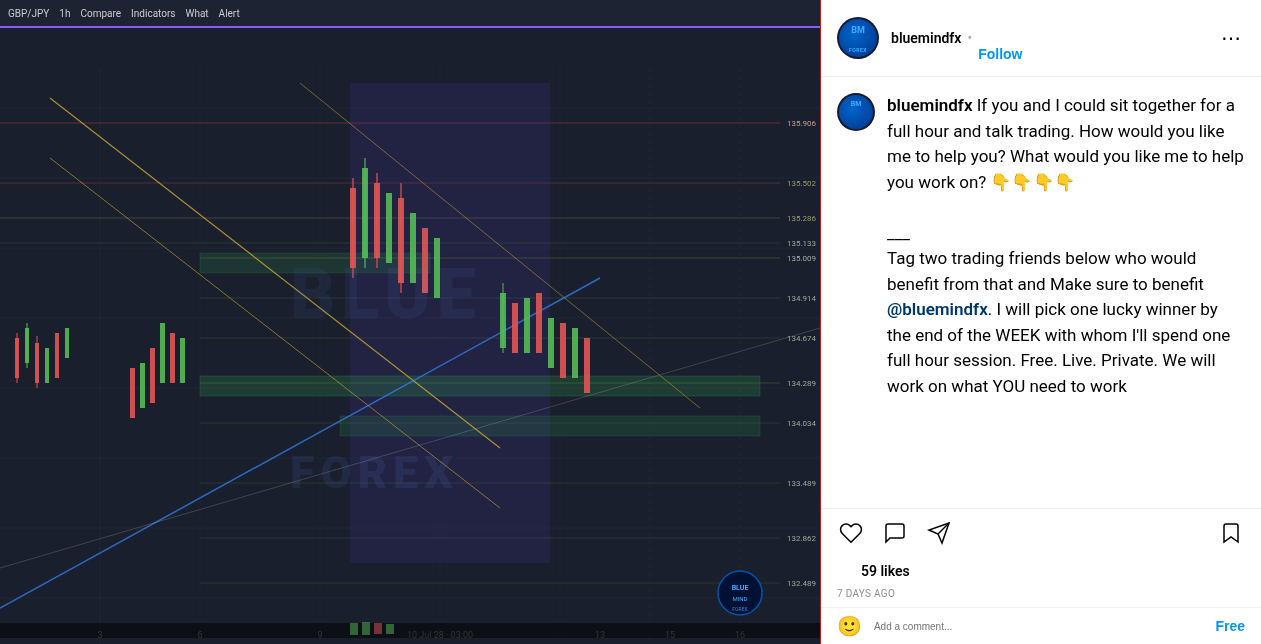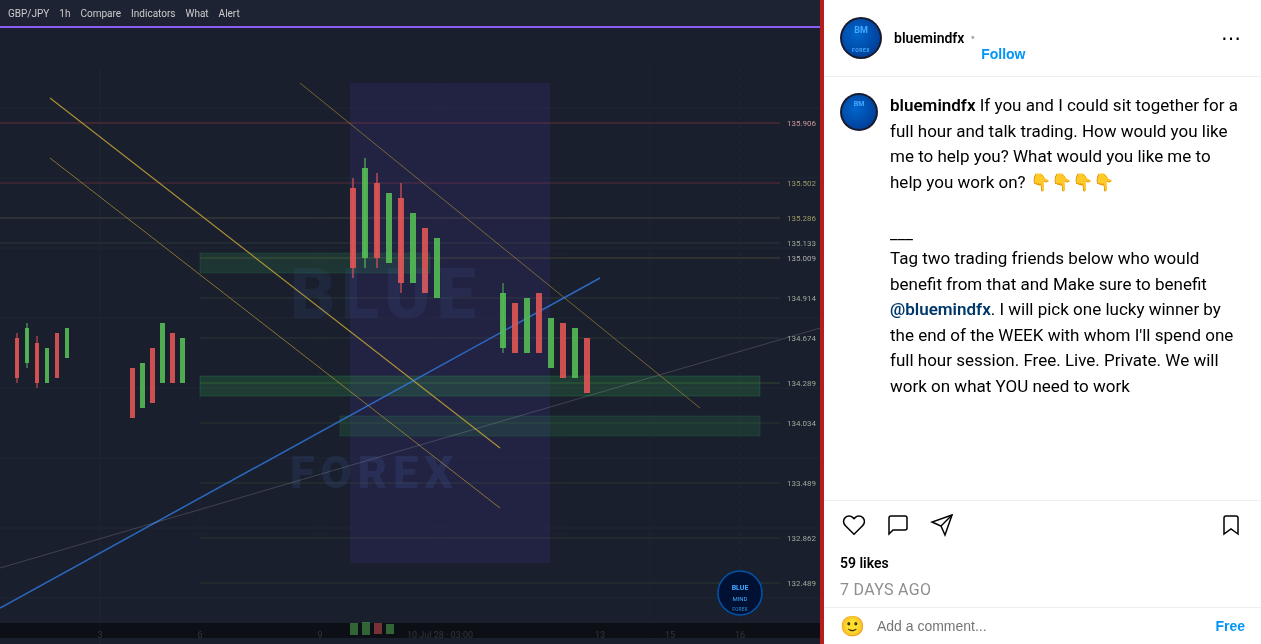--- a/index.html
+++ b/index.html
@@ -59,21 +59,21 @@
       left: 0;
       right: 0;
       bottom: 0;
     }
 
     
     .instagram-panel {
       width: 441px;
       height: 644px;
       background: #fff;
-      border-left: 4px solid #b91c1c;
+      border-left: 1px solid #b91c1c;
       display: flex;
       flex-direction: column;
       flex-shrink: 0;
     }
 
     .post-header {
       display: flex;
       align-items: center;
       padding: 14px 16px;
       border-bottom: 1px solid #efefef;
@@ -232,31 +232,32 @@
       width: 24px;
       height: 24px;
     }
 
     .save-icon {
       margin-left: auto;
     }
 
     .likes-section {
       padding: 4px 16px 4px 16px;
+      margin-left: 24px;
     }
 
     .likes-count {
       font-weight: 600;
       font-size: 14px;
       color: #000;
     }
 
     .timestamp {
       color: #8e8e8e;
-      font-size: 16px;
+      font-size: 10px;
       text-transform: uppercase;
       letter-spacing: 0.3px;
       padding: 4px 16px 8px 16px;
     }
 
     
     .add-comment-bar {
       display: flex;
       align-items: center;
       padding: 8px 16px;
@@ -269,21 +270,21 @@
       border: none;
       font-size: 20px;
       cursor: pointer;
       line-height: 1;
     }
 
     .comment-input {
       flex: 1;
       border: none;
       outline: none;
-      font-size: 14px;
+      font-size: 10px;
       color: #aaa;
     }
 
     .post-btn {
       background: none;
       border: none;
       color: #0095f6;
       font-weight: 600;
       font-size: 14px;
       cursor: pointer;

